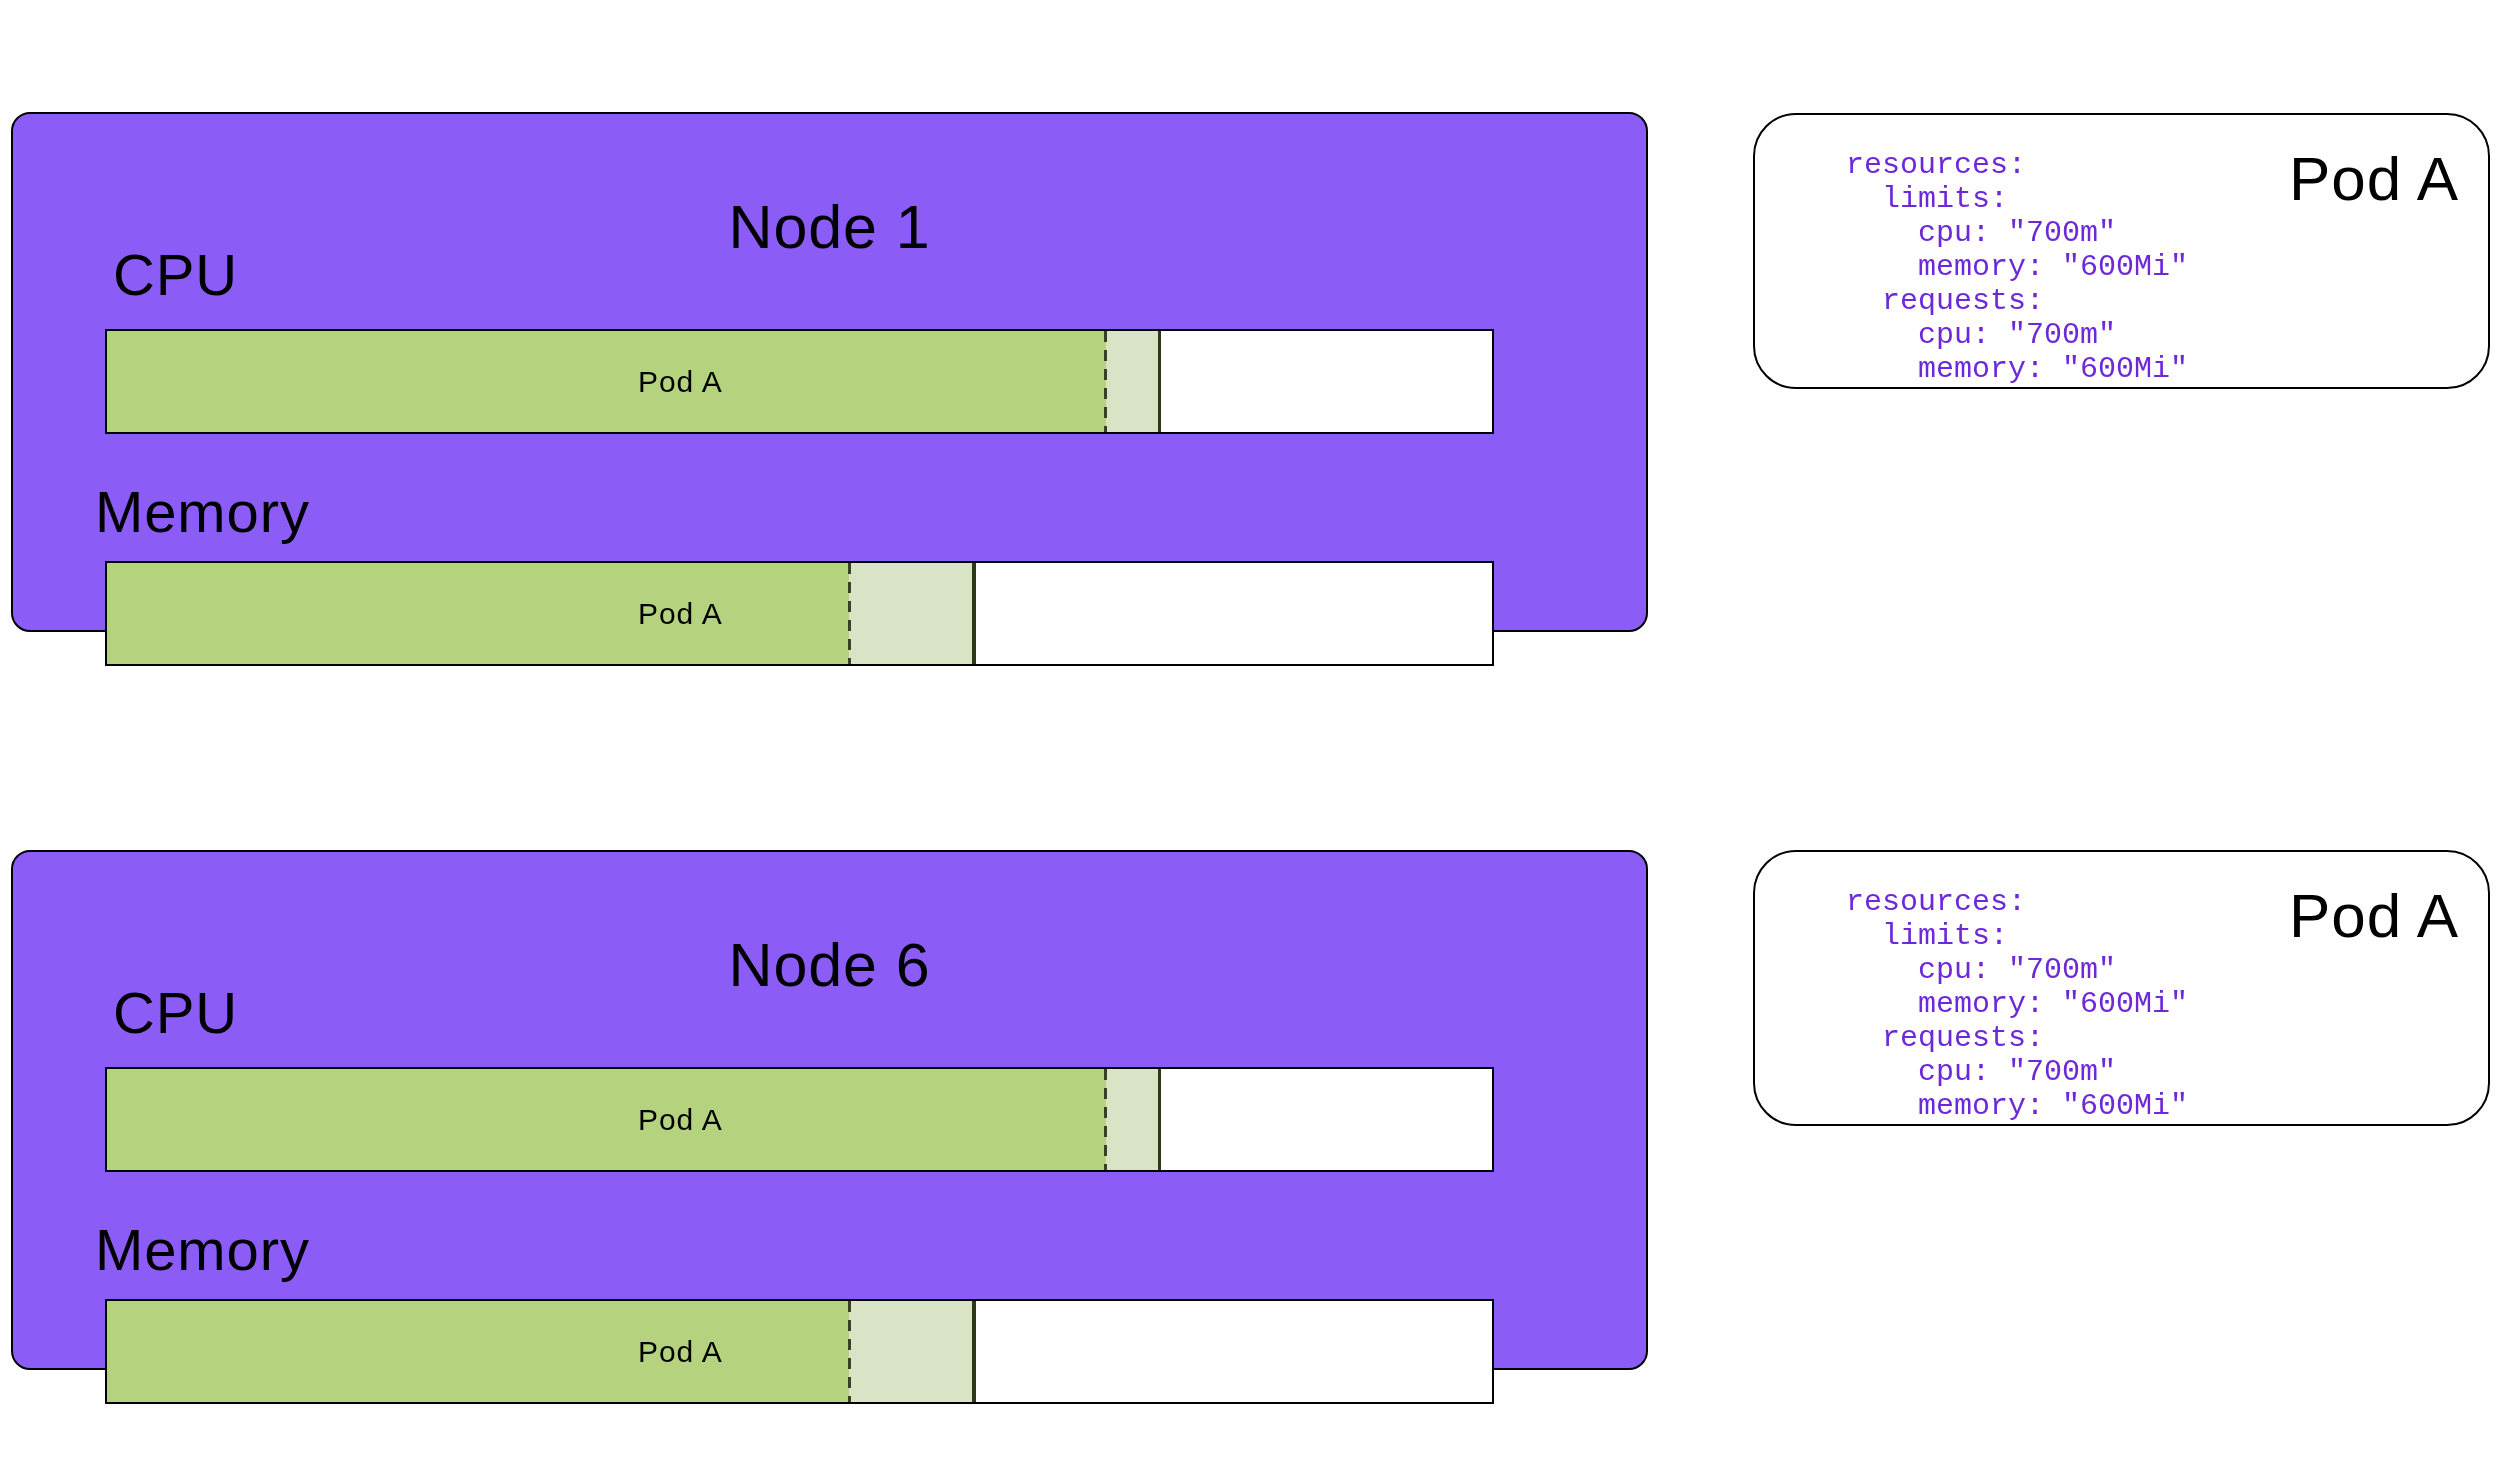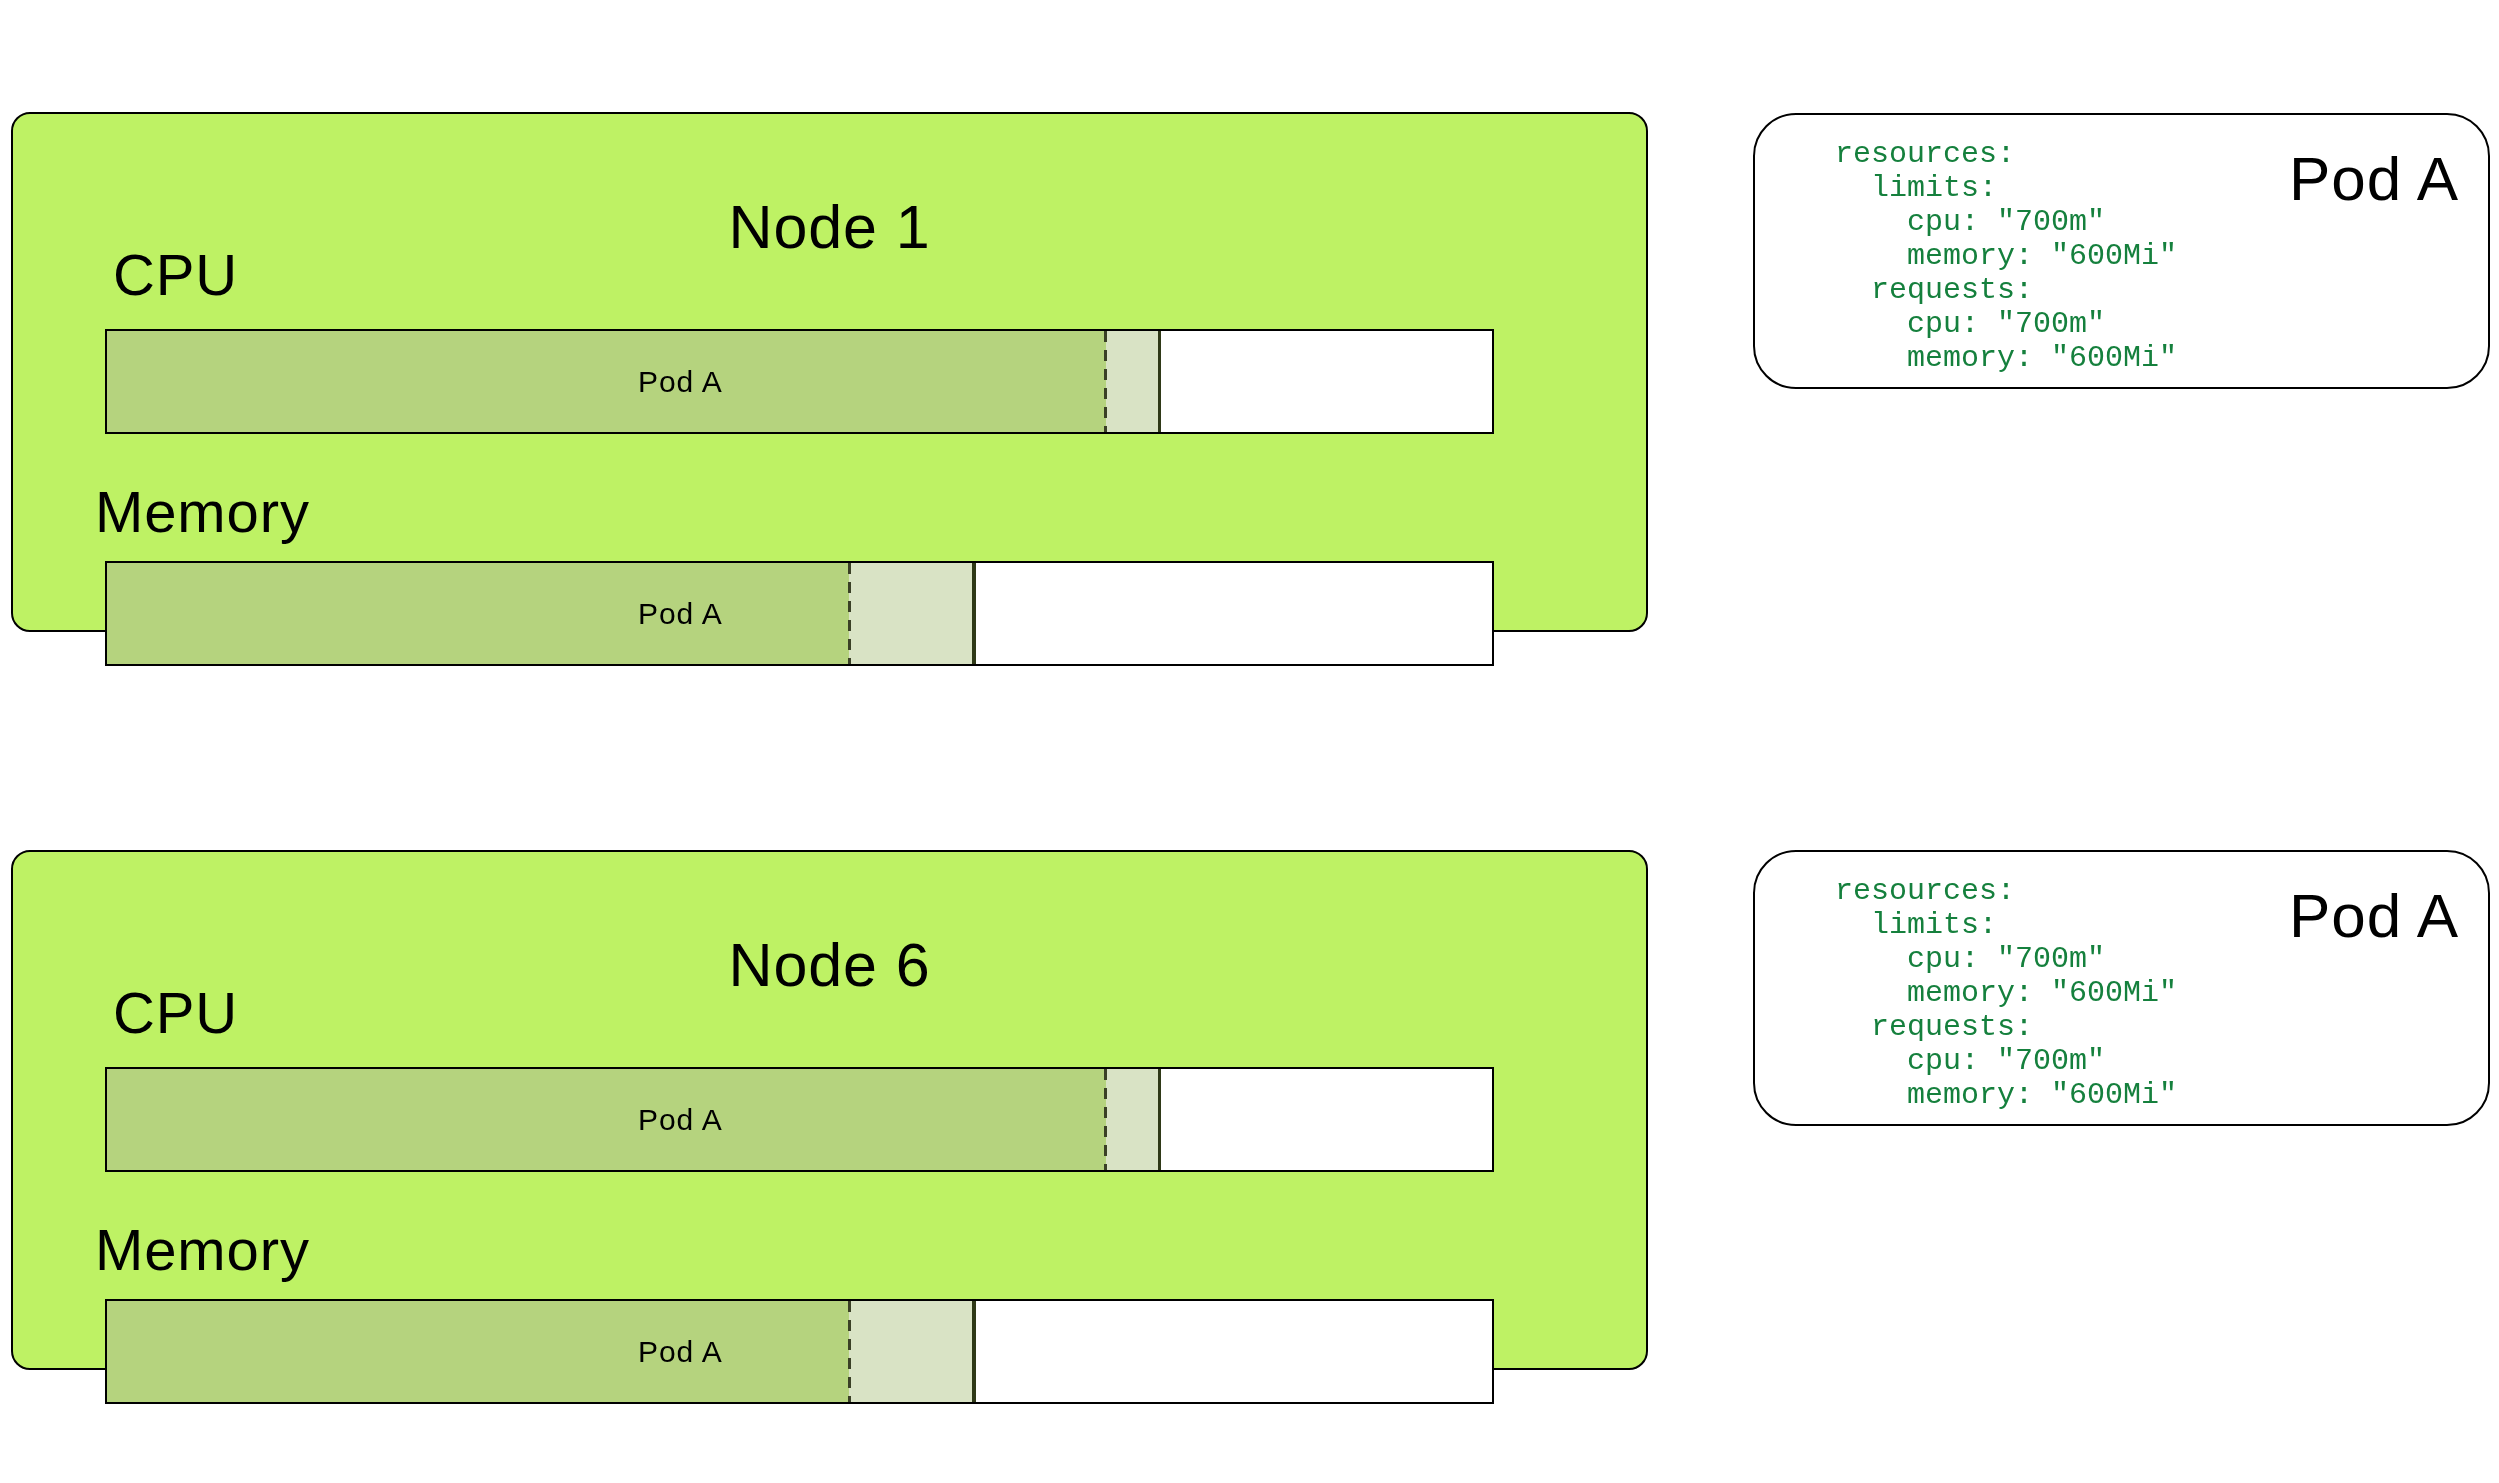--- a/index.html
+++ b/index.html
@@ -19,21 +19,21 @@
 
   
   .node-card {
     position: absolute;
     left: 11px;
     width: 1637px;
     height: 520px;
     border: 2.6px solid #000000;
     border-radius: 19px;
     box-sizing: border-box;
-    background: #bef264;
+    background: #8b5cf6;
   }
   .node-card.n1 { top: 112px; }
   .node-card.n2 { top: 850px; }
 
   .node-title {
     position: absolute;
     top: 83px;
     left: 0;
     width: 100%;
     margin: 0;
@@ -120,25 +120,25 @@
     top: 33px;
     right: 29px;
     font-size: 62px;
     line-height: 1;
     letter-spacing: 0.9px;
   }
   .yaml {
     position: absolute;
     left: 79px;
     top: 21.4px;
-    margin: 1px;
+    margin: 12px;
     font-family: "Liberation Mono", "DejaVu Sans Mono", monospace;
     font-size: 30px;
     line-height: 34px;
-    color: #15803d;
+    color: #6d28d9;
   }
   .yaml-line { white-space: pre; }
 </style>
 </head>
 <body>
 
 <div id="canvas">
 
   <section class="node-card n1">
     <h2 class="node-title">Node 1</h2>

